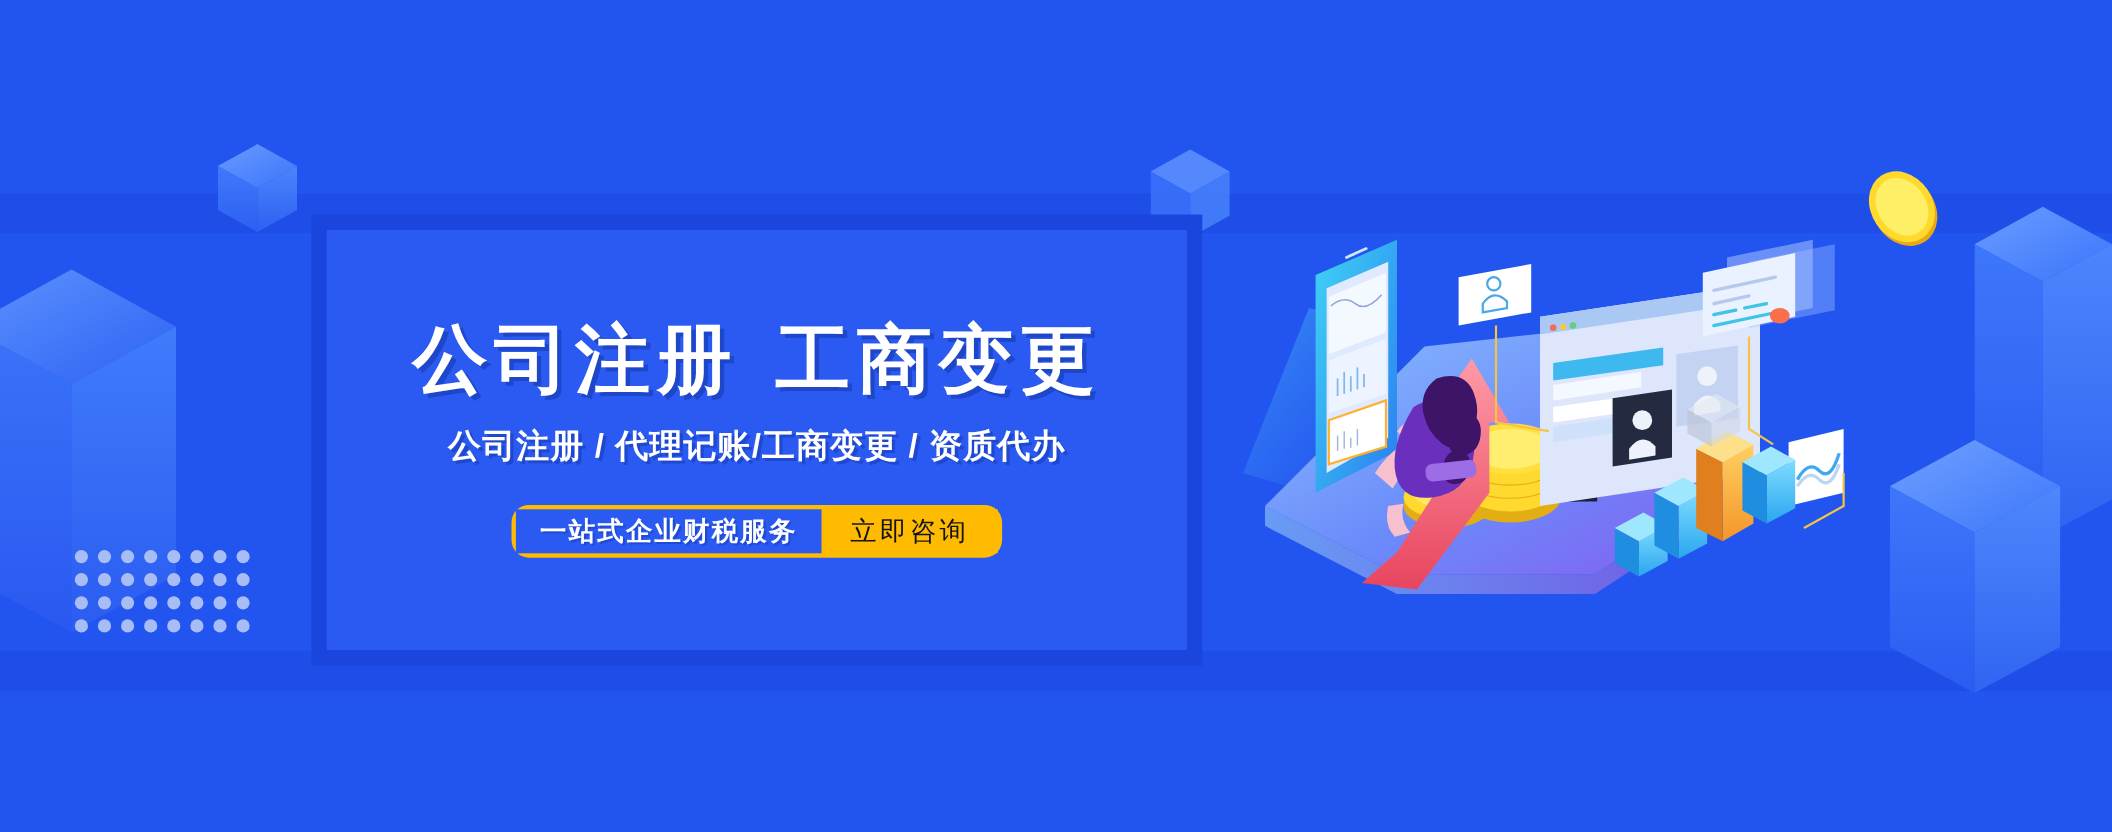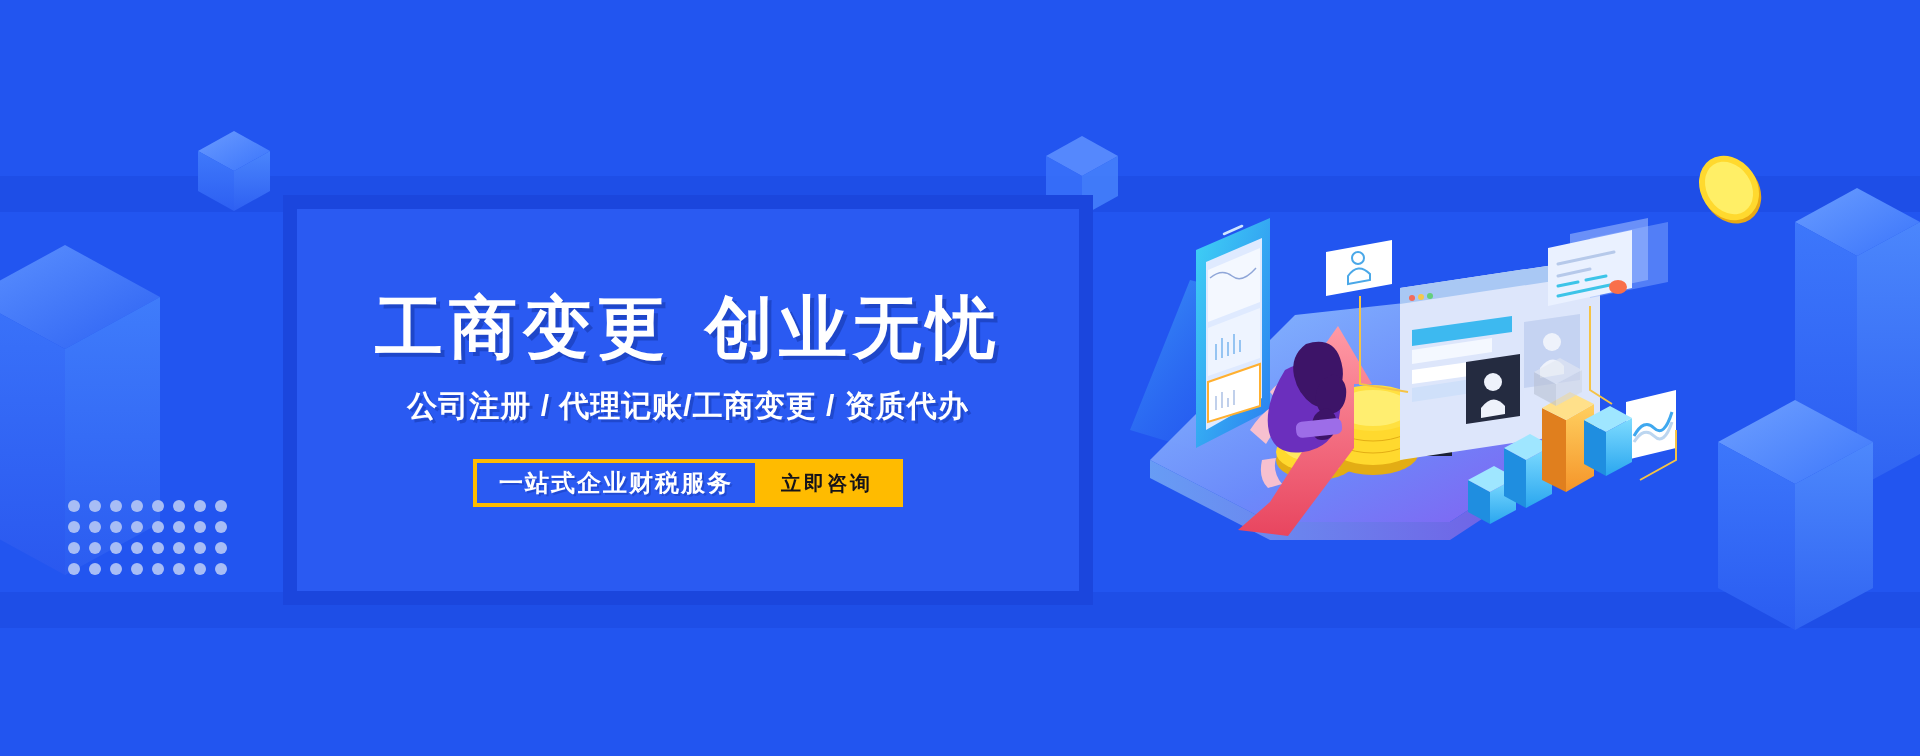--- a/index.html
+++ b/index.html
@@ -89,37 +89,38 @@
     white-space:nowrap;
     margin-bottom:38px;
   }
 
   .cta {
     display:flex;
     align-items:stretch;
     height:48px;
     background:#ffbb00;
     padding:4px;
+    border-radius:16px;
   }
   .cta-tag {
     background:#2a5af2;
     color:#ffffff;
     font-size:24px;
     font-weight:bold;
     letter-spacing:2px;
     display:flex; align-items:center; justify-content:center;
     padding:0 22px;
     text-shadow:2px 2px 0 rgba(12,40,140,.30);
     white-space:nowrap;
   }
   .cta-btn {
     background:#ffbb00;
     color:#15131a;
-    font-size:20px;
-    font-weight:bold;
+    font-size:24px;
+    font-weight:normal;
     letter-spacing:3px;
     display:flex; align-items:center; justify-content:center;
     padding:0 26px;
     white-space:nowrap;
     cursor:pointer;
   }
 
   
   .illo { position:absolute; left:1120px; top:130px; width:560px; height:460px; }
   .illo svg { display:block; }
@@ -286,21 +287,21 @@
     </div>
 
   </div>
 
   <div class="frame-outer"></div>
   <div class="frame-inner"></div>
 
   <div class="content">
 
     <div class="headline">
-      <span>工商变更</span><span class="gap"></span><span>创业无忧</span>
+      <span>公司注册</span><span class="gap"></span><span>工商变更</span>
     </div>
 
     <div class="subline">公司注册 / 代理记账/工商变更 / 资质代办</div>
 
     <div class="cta">
       <div class="cta-tag">一站式企业财税服务</div>
       <div class="cta-btn">立即咨询</div>
     </div>
 
   </div>

